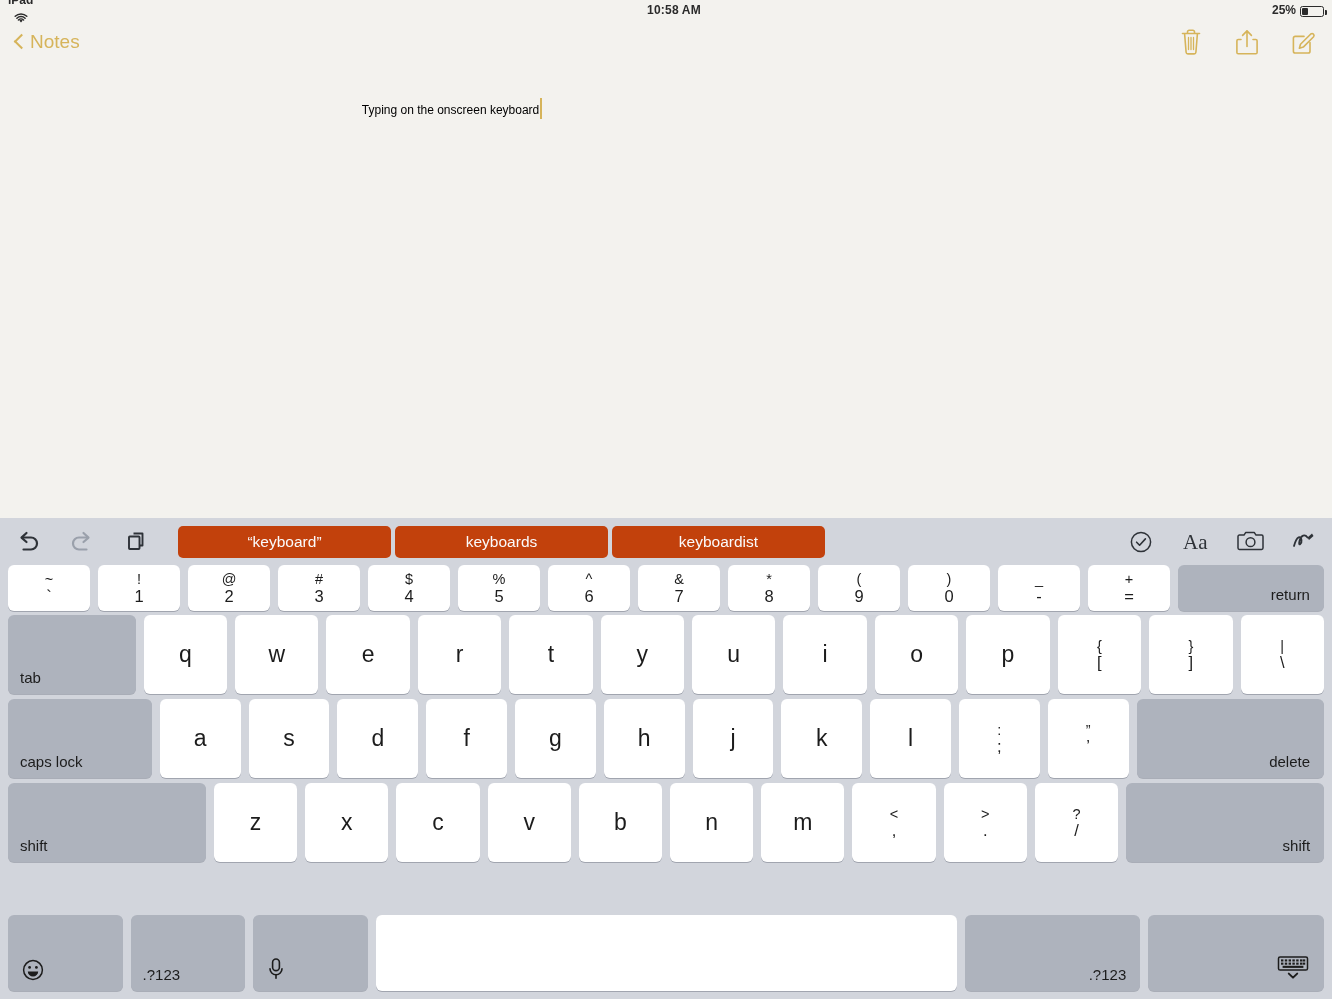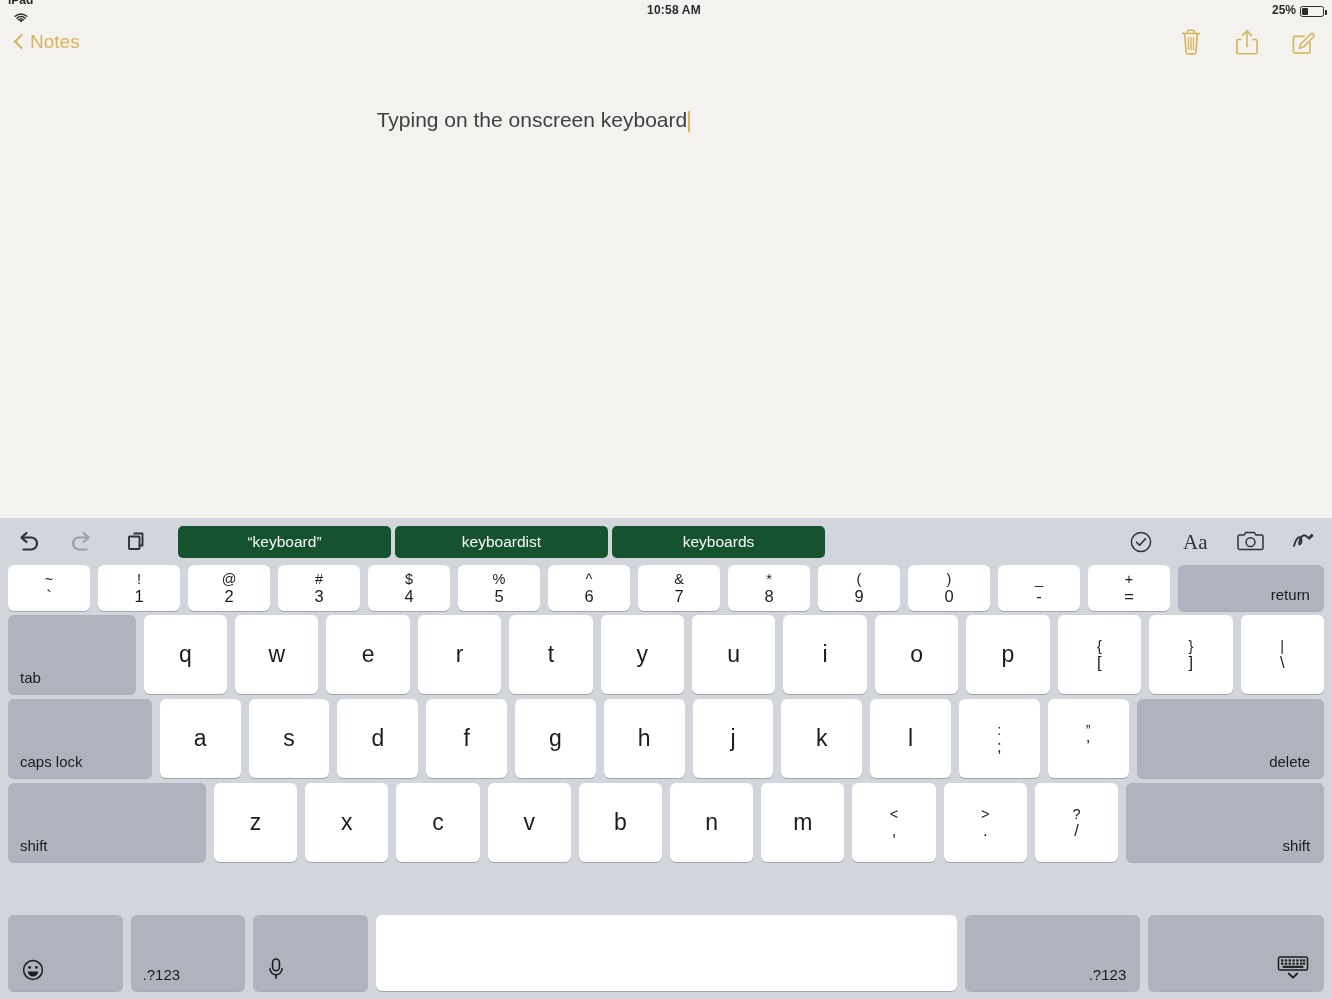--- a/index.html
+++ b/index.html
@@ -66,21 +66,21 @@
 
   
   #note-area {
     flex: 1 1 auto;
     background: #f3f2ee;
     padding-top: 20px;
     position: relative;
   }
   #note-text {
     margin-left: 342px;
-    font-size: 21px; color: #404040;
+    font-size: 12px; color: #000000;
     white-space: pre;
     display: inline-block;
     position: relative;
   }
   #note-caret {
     display: inline-block; width: 2px; height: 21px;
     background: #d6b45a; vertical-align: -5px; margin-left: 1px;
   }
 
   
@@ -98,21 +98,21 @@
   }
   .tool-left { display: flex; align-items: center; gap: 26px; }
   .tool-icon { width: 28px; height: 26px; cursor: pointer; }
   .tool-icon svg { display: block; }
   #suggestions {
     display: flex; align-items: center; gap: 0;
     margin-left: 28px;
   }
   .suggestion {
     width: 213px; height: 32px;
-    background: #14532d;
+    background: #c2410c;
     border-radius: 5px;
     display: flex; align-items: center; justify-content: center;
     color: #fbfbfc; font-size: 15.5px;
     margin-right: 4px; cursor: pointer;
   }
   .tool-right { margin-left: auto; display: flex; align-items: center; gap: 26px; }
 
   .kb-row { display: flex; width: 100%; padding: 0 4px 5px 4px; gap: 0; }
   .key {
     background: #ffffff;
@@ -234,22 +234,22 @@
         <span class="tool-icon">
           <svg width="28" height="24" viewBox="0 0 28 24">
             <path d="M11.5 4.5 h9 v12 h-3" stroke="#2e3238" stroke-width="1.9" fill="none" stroke-linejoin="round"></path>
             <rect x="7" y="7.5" width="10.5" height="12.5" rx="0.8" stroke="#2e3238" stroke-width="1.9" fill="none"></rect>
           </svg>
         </span>
       </div>
 
       <div id="suggestions">
         <div class="suggestion">“keyboard”</div>
+        <div class="suggestion">keyboards</div>
         <div class="suggestion">keyboardist</div>
-        <div class="suggestion">keyboards</div>
       </div>
 
       <div class="tool-right">
         <span class="tool-icon">
           <svg width="26" height="26" viewBox="0 0 26 26">
             <circle cx="13" cy="13" r="9.6" stroke="#2e3238" stroke-width="1.5" fill="none"></circle>
             <path d="M8.6 13.2 L11.6 16.2 L17.4 9.9" stroke="#2e3238" stroke-width="1.6" fill="none" stroke-linecap="round" stroke-linejoin="round"></path>
           </svg>
         </span>
         <span class="tool-icon">

